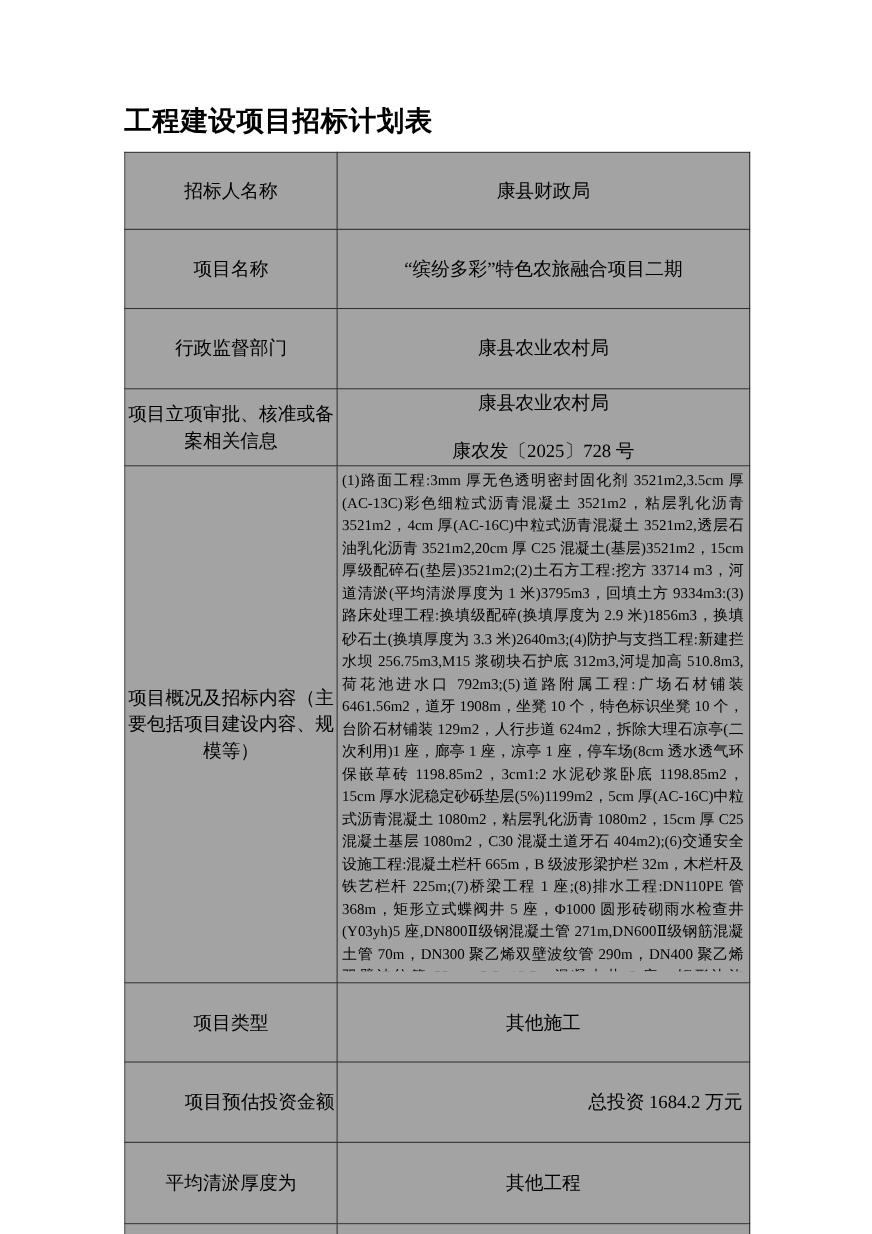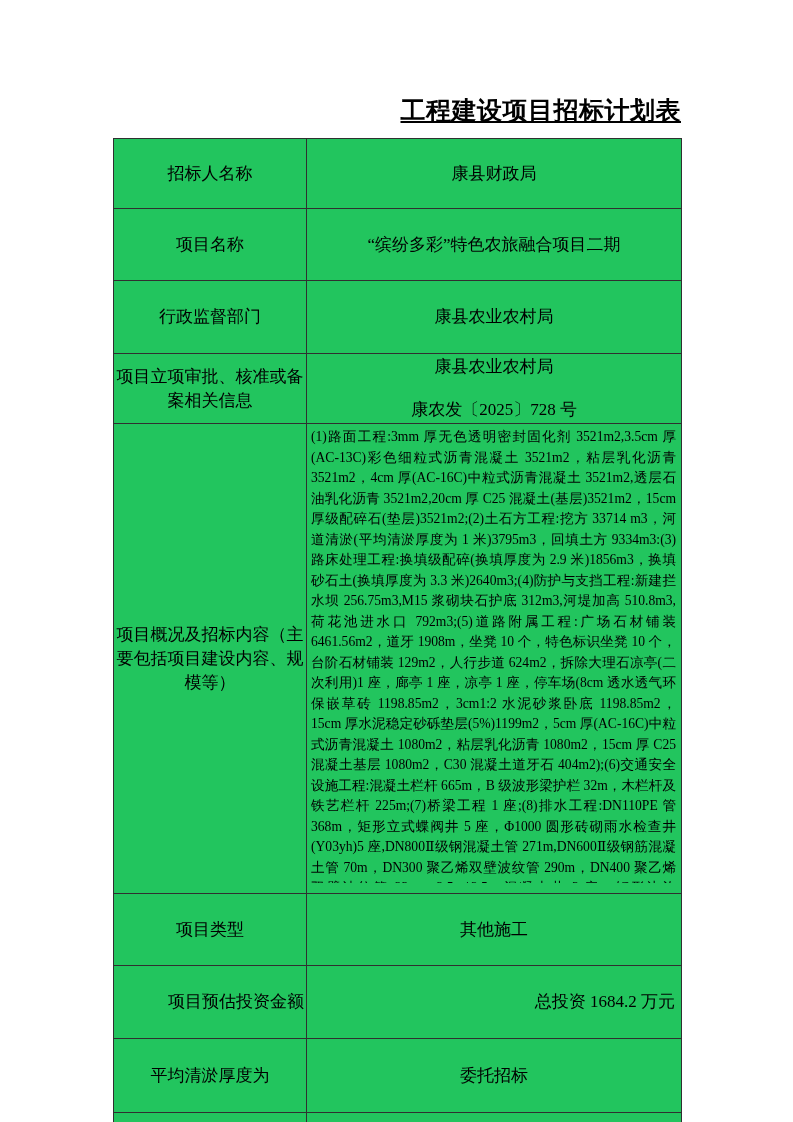--- a/index.html
+++ b/index.html
@@ -14,38 +14,37 @@
     background: #ffffff;
     font-family: "Liberation Serif", "DejaVu Serif", serif;
     color: #000000;
     overflow: hidden;
   }
   .doc-title {
     position: absolute;
     top: 94px;
     left: 113px;
     width: 568px;
-    text-align: right;
+    text-align: left;
     font-size: 25px;
     line-height: 34px;
     font-weight: 700;
     letter-spacing: 0.5px;
-    text-decoration: underline;
   }
   table.bid-table {
     position: absolute;
     top: 138px;
     left: 113px;
     width: 568px;
     border-collapse: collapse;
     table-layout: fixed;
   }
   table.bid-table td {
     border: 1.6px solid #303030;
-    background: #22c55e;
+    background: #a3a3a3;
   }
   td.label-cell {
     text-align: center;
     vertical-align: middle;
     font-size: 17px;
     line-height: 24px;
     padding: 0 2px;
   }
   td.value-cell {
     text-align: center;
@@ -130,21 +129,21 @@
       <tr class="r6">
         <td class="label-cell">项目类型</td>
         <td class="value-cell">其他施工</td>
       </tr>
       <tr class="r7">
         <td class="label-cell">项目预估投资金额</td>
         <td class="value-cell">总投资 1684.2 万元</td>
       </tr>
       <tr class="r8">
         <td class="label-cell">平均清淤厚度为</td>
-        <td class="value-cell">委托招标</td>
+        <td class="value-cell">其他工程</td>
       </tr>
       <tr class="r9">
         <td class="label-cell">招标方式</td>
         <td class="value-cell">公开招标</td>
       </tr>
     </tbody>
   </table>
 
 </div>
 

